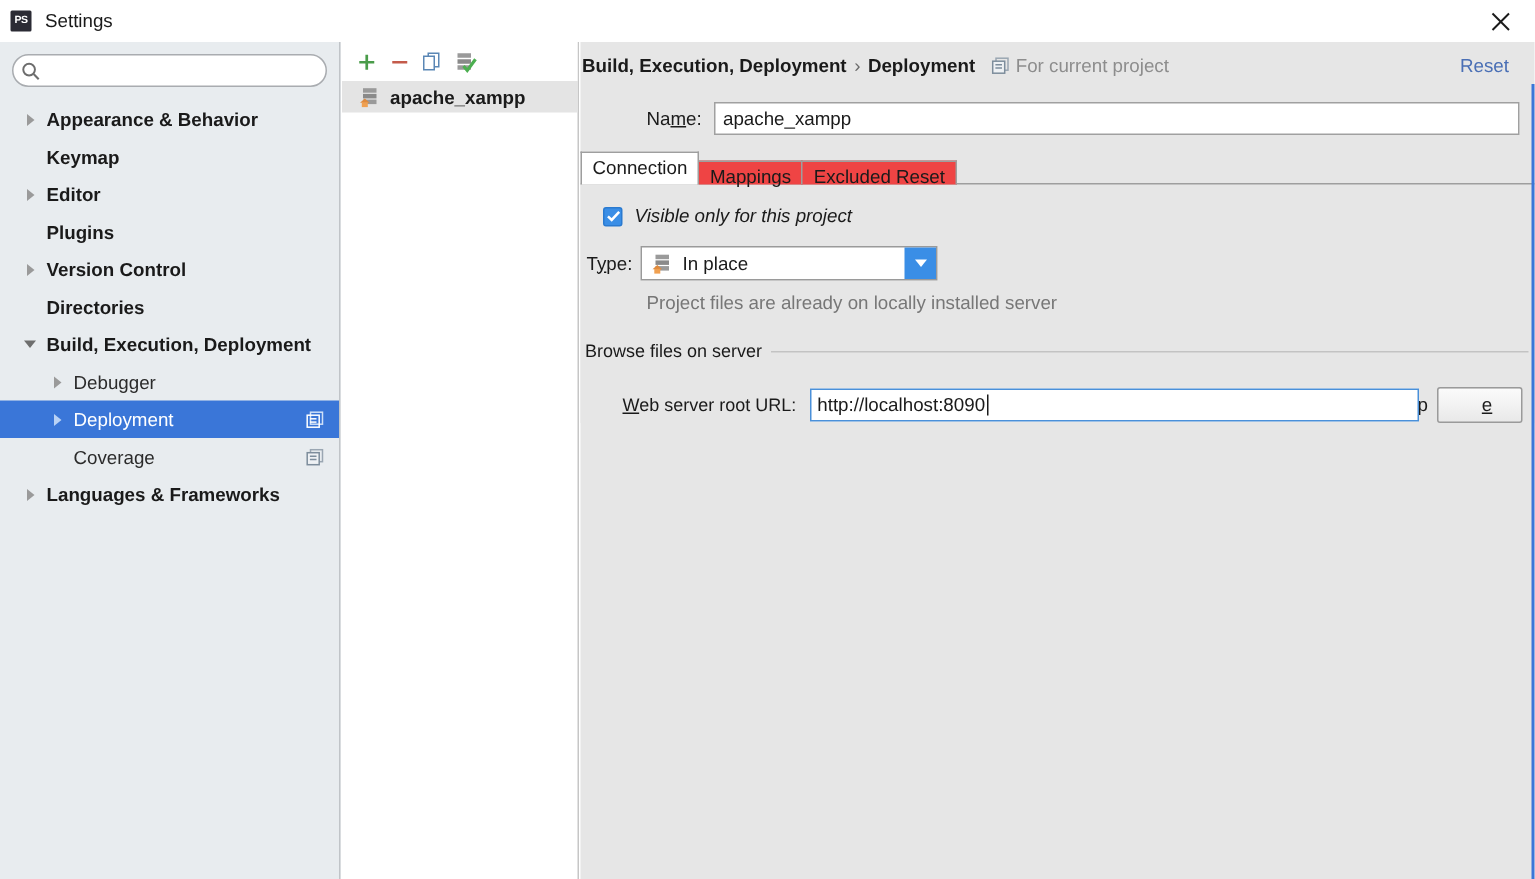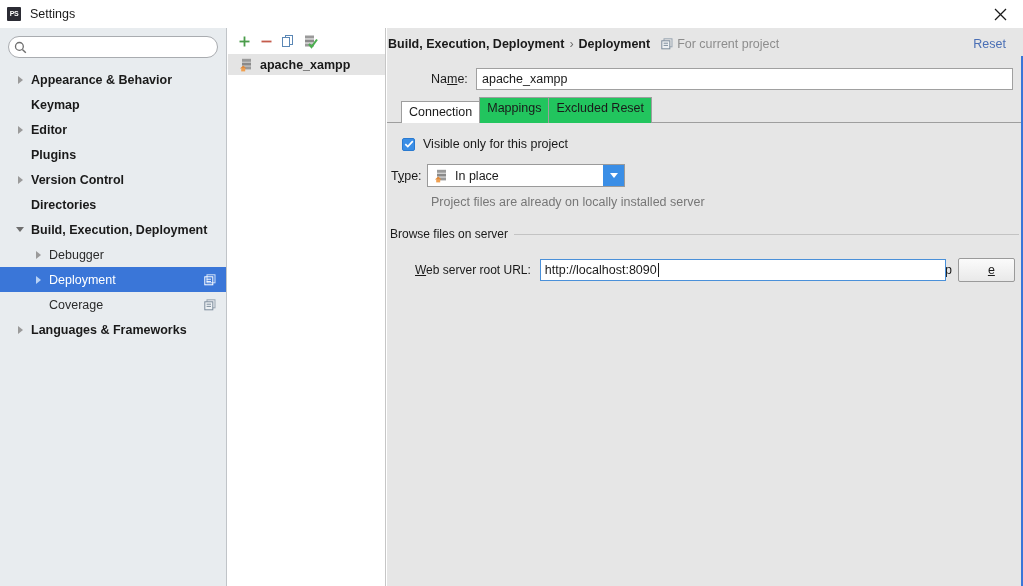--- a/index.html
+++ b/index.html
@@ -268,39 +268,38 @@
     color: #1a1a1a;
   }
   u { text-decoration: underline; }
 
   
   .tabs {
     margin-top: 8px;
     height: 22px;
     display: flex;
     align-items: flex-end;
-    padding-left: 14px;
     position: relative;
   }
   .tabs::after {
     content: "";
     position: absolute;
     left: 0; right: 0; bottom: 0;
     height: 1px;
     background: #9e9e9e;
   }
   .tab {
-    height: 26px;
+    height: 16px;
     line-height: 21px;
     padding: 0 7px;
     font-size: 12.5px;
     color: #1a1a1a;
     border: 1px solid #9e9e9e;
     border-bottom: none;
-    background: #22c55e;
+    background: #ef4444;
     margin-right: -1px;
     position: relative;
     z-index: 1;
     cursor: pointer;
     box-sizing: border-box;
   }
   .tab.active {
     background: #ffffff;
     z-index: 3;
     height: 22px;
@@ -310,20 +309,21 @@
   .tabpanel {
     background: #e6e6e6;
     padding-top: 12px;
   }
 
   .chk-row {
     display: flex;
     align-items: center;
     padding-left: 15px;
     height: 18px;
+    font-style: italic;
   }
   .checkbox {
     width: 13px; height: 13px;
     background: #3a8ee6;
     border: 1px solid #2a7ad0;
     border-radius: 2px;
     box-sizing: border-box;
     display: flex;
     align-items: center;
     justify-content: center;

